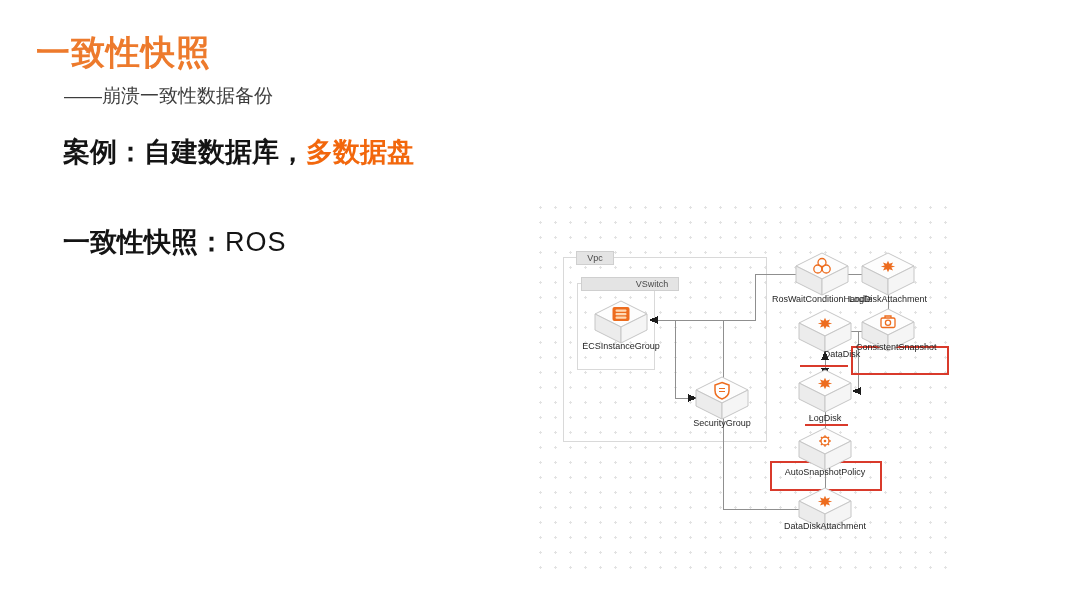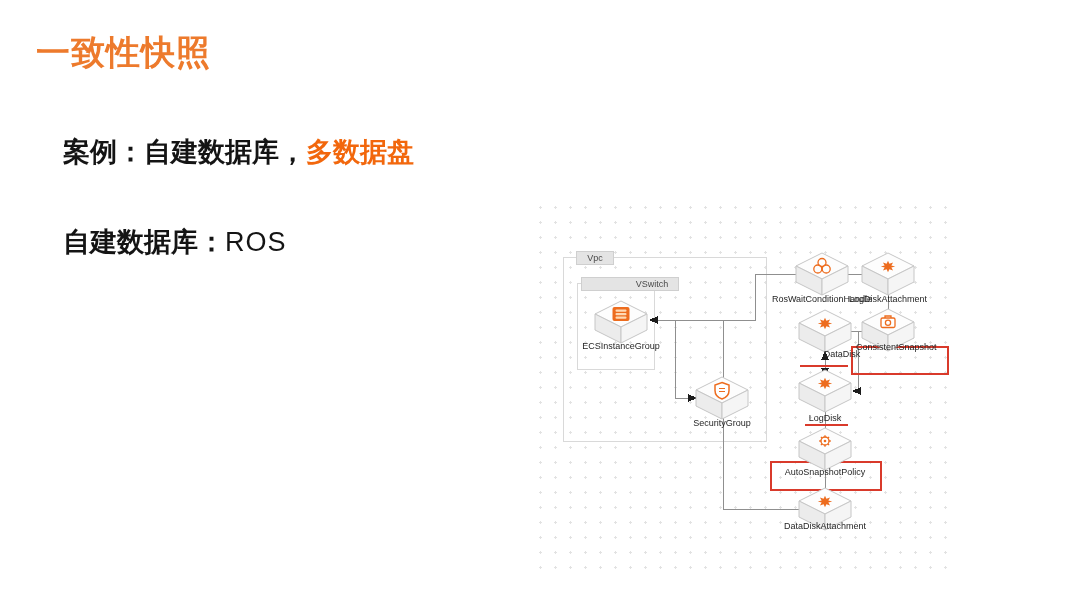--- a/index.html
+++ b/index.html
@@ -33,24 +33,25 @@
     white-space:nowrap; text-align:center;
   }
   .node-label.left { text-align:left; }
 </style>
 </head>
 <body>
 
 <div class="slide">
 
   <div class="title">一致性快照</div>
+  <div class="subtitle">——崩溃一致性数据备份</div>
 
   <div class="case-line"><span>案例：自建数据库，</span><span class="hl">多数据盘</span></div>
 
-  <div class="practice-line"><span>自建数据库：</span><span class="ros">ROS</span></div>
+  <div class="practice-line"><span>一致性快照：</span><span class="ros">ROS</span></div>
 
   <div class="diagram">
 
     <div class="container-box" style="left:30px;top:57px;width:202px;height:183px;"></div>
     <div class="tab" style="left:43px;top:51px;width:36px;">Vpc</div>
 
     <div class="container-box" style="left:44px;top:83px;width:76px;height:85px;"></div>
     <div class="tab" style="left:48px;top:77px;width:52px;padding-left:44px;">VSwitch</div>
 
     <svg class="edges" width="417" height="376" viewBox="0 0 417 376" shape-rendering="crispEdges">

